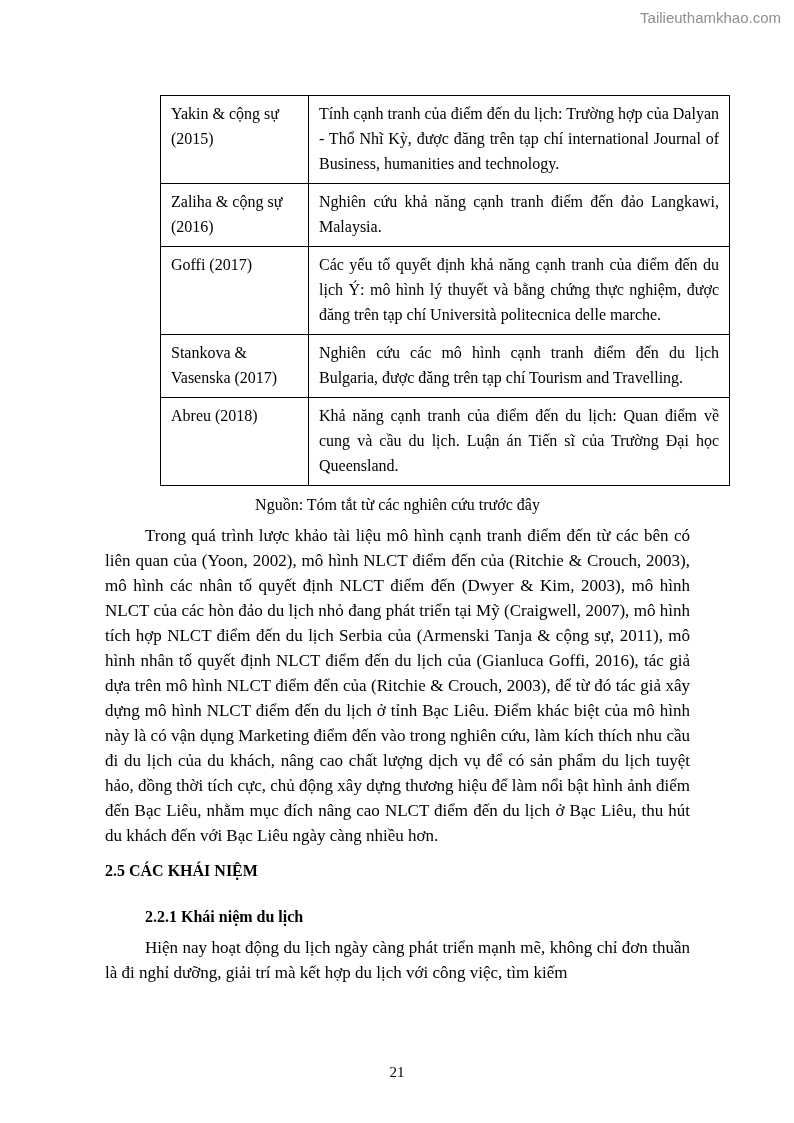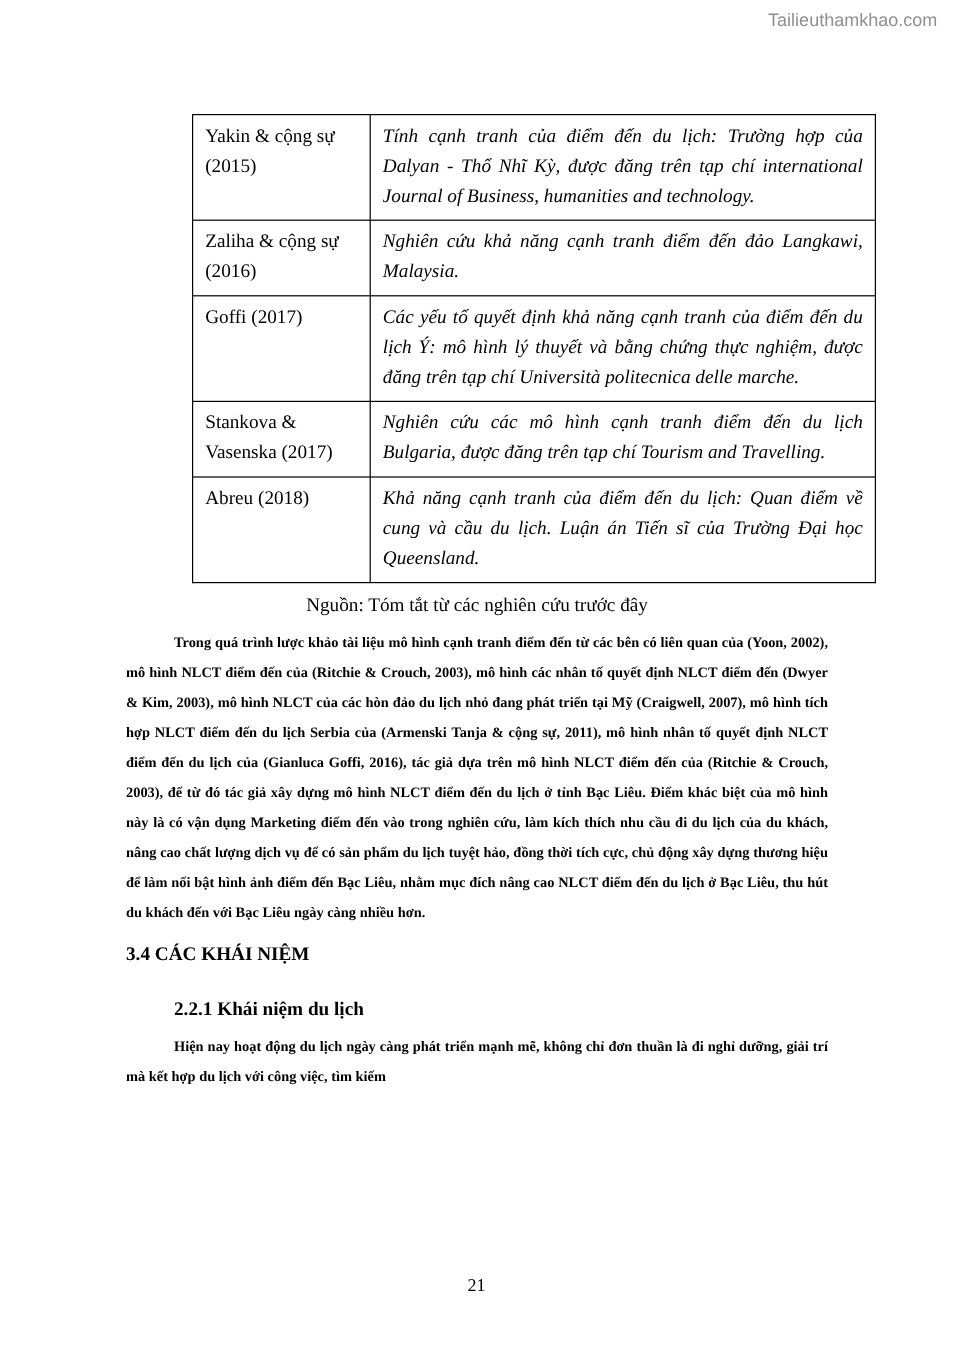--- a/index.html
+++ b/index.html
@@ -36,33 +36,32 @@
     width: 570px;
     font-size: 16px;
     line-height: 25px;
   }
   table.sources td {
     border: 1px solid #000000;
     vertical-align: top;
     padding: 5px 10px 7px 10px;
   }
   td.col-author { width: 148px; }
-  td.col-desc { text-align: justify; font-style: italic; }
+  td.col-desc { text-align: justify; }
   .caption {
     text-align: center;
     font-size: 16px;
     margin-top: 10px;
   }
   .body-text {
-    font-size: 12px;
+    font-size: 17px;
     line-height: 25px;
     text-align: justify;
     text-indent: 40px;
     margin-top: 9px;
-    font-weight: bold;
   }
   .section-heading {
     font-size: 16px;
     font-weight: bold;
     margin-top: 14px;
   }
   .subsection-heading {
     font-size: 16px;
     font-weight: bold;
     margin-top: 28px;
@@ -108,21 +107,21 @@
           <td class="col-author">Abreu (2018)</td>
           <td class="col-desc">Khả năng cạnh tranh của điểm đến du lịch: Quan điểm về cung và cầu du lịch. Luận án Tiến sĩ của Trường Đại học Queensland.</td>
         </tr>
       </tbody>
     </table>
 
     <div class="caption">Nguồn: Tóm tắt từ các nghiên cứu trước đây</div>
 
     <p class="body-text">Trong quá trình lược khảo tài liệu mô hình cạnh tranh điểm đến từ các bên có liên quan của (Yoon, 2002), mô hình NLCT điểm đến của (Ritchie &amp; Crouch, 2003), mô hình các nhân tố quyết định NLCT điểm đến (Dwyer &amp; Kim, 2003), mô hình NLCT của các hòn đảo du lịch nhỏ đang phát triển tại Mỹ (Craigwell, 2007), mô hình tích hợp NLCT điểm đến du lịch Serbia của (Armenski Tanja &amp; cộng sự, 2011), mô hình nhân tố quyết định NLCT điểm đến du lịch của (Gianluca Goffi, 2016), tác giả dựa trên mô hình NLCT điểm đến của (Ritchie &amp; Crouch, 2003), để từ đó tác giả xây dựng mô hình NLCT điểm đến du lịch ở tỉnh Bạc Liêu. Điểm khác biệt của mô hình này là có vận dụng Marketing điểm đến vào trong nghiên cứu, làm kích thích nhu cầu đi du lịch của du khách, nâng cao chất lượng dịch vụ để có sản phẩm du lịch tuyệt hảo, đồng thời tích cực, chủ động xây dựng thương hiệu để làm nổi bật hình ảnh điểm đến Bạc Liêu, nhằm mục đích nâng cao NLCT điểm đến du lịch ở Bạc Liêu, thu hút du khách đến với Bạc Liêu ngày càng nhiều hơn.</p>
 
-    <div class="section-heading">3.4 CÁC KHÁI NIỆM</div>
+    <div class="section-heading">2.5 CÁC KHÁI NIỆM</div>
 
     <div class="subsection-heading">2.2.1 Khái niệm du lịch</div>
 
     <p class="body-text">Hiện nay hoạt động du lịch ngày càng phát triển mạnh mẽ, không chỉ đơn thuần là đi nghỉ dưỡng, giải trí mà kết hợp du lịch với công việc, tìm kiếm</p>
 
   </div>
 
   <div class="page-number">21</div>
 
 </div>

